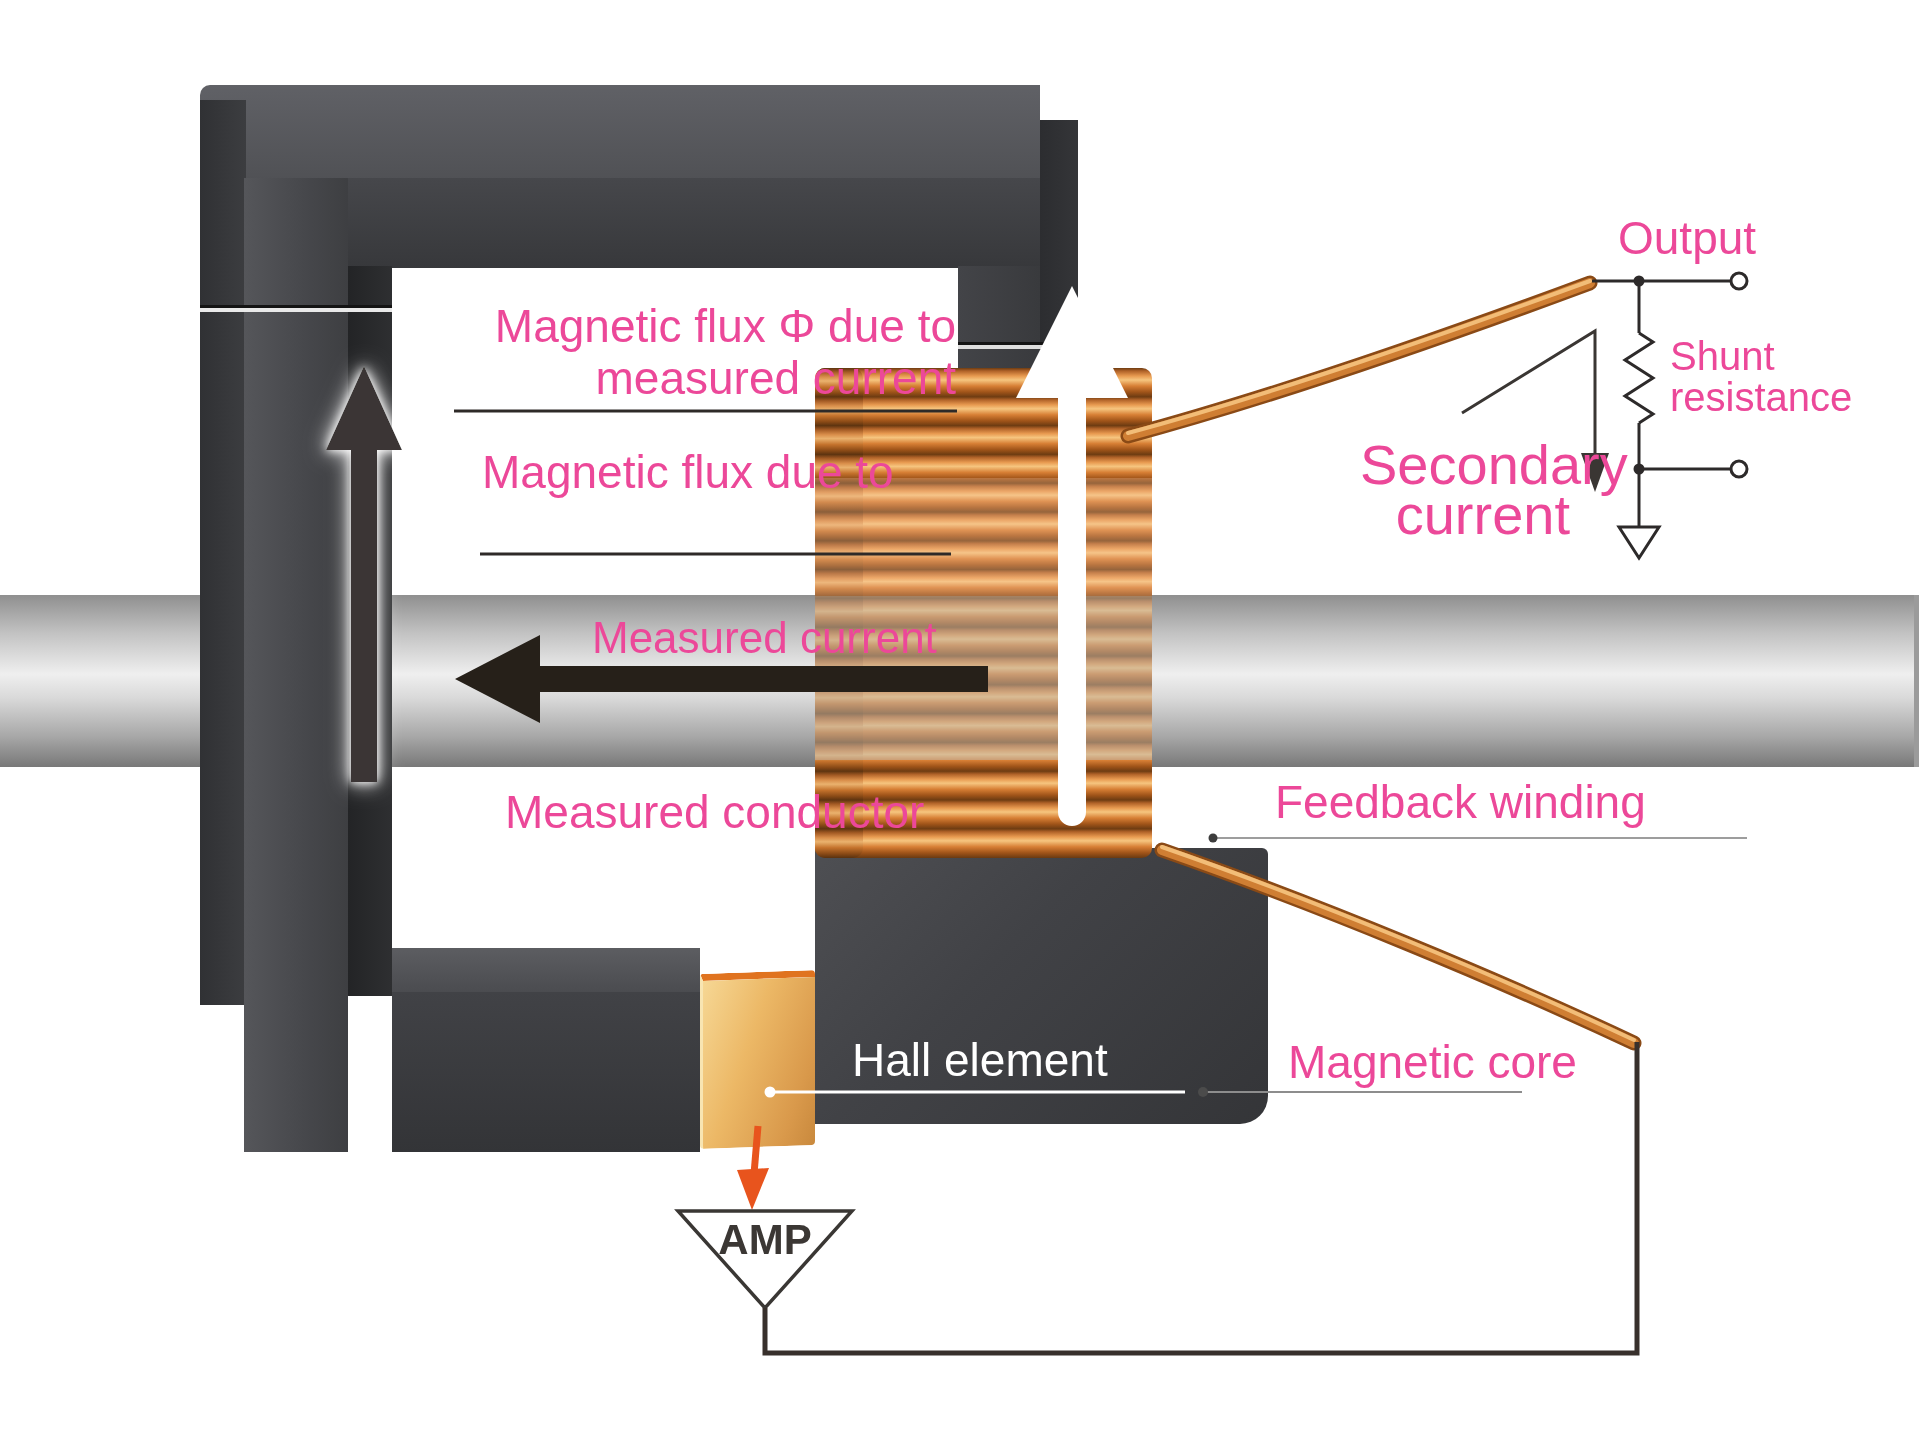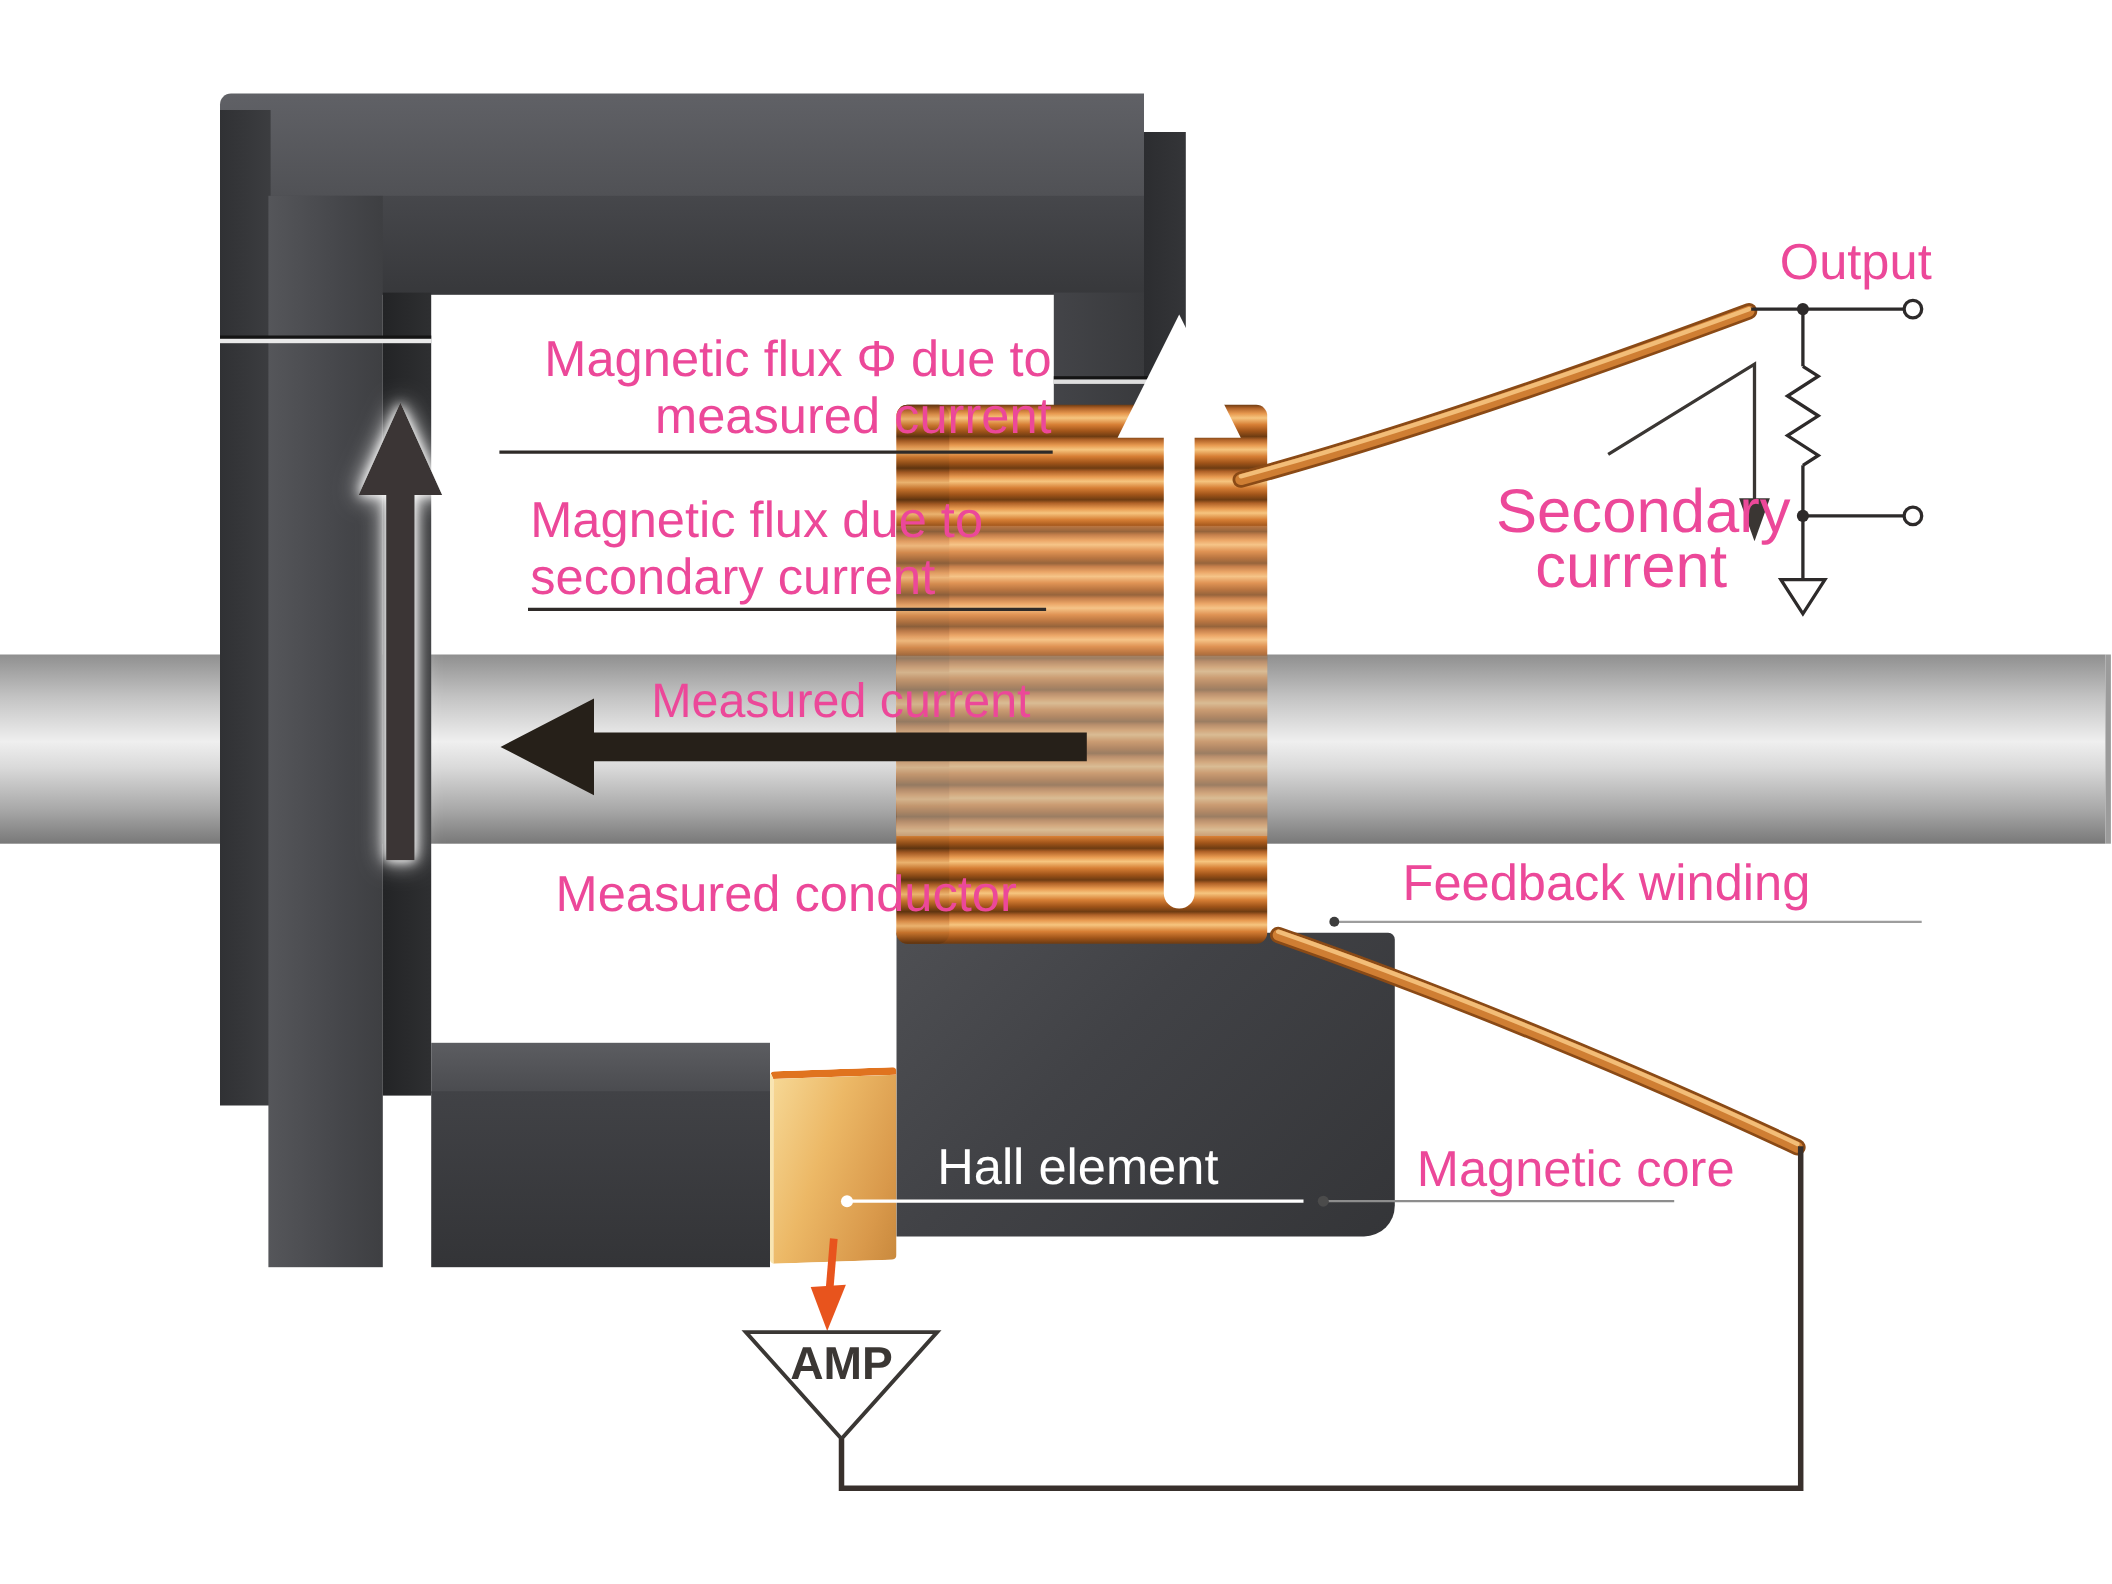--- a/index.html
+++ b/index.html
@@ -162,35 +162,38 @@
     </g>
   </svg>
 
   <div class="lbl z6 block-right" style="left:420px;top:300px;width:536px;">
     <div>Magnetic flux Φ due to</div>
     <div>measured current</div>
   </div>
 
   <div class="lbl z6" style="left:482px;top:446px;">
     <div>Magnetic flux due to</div>
-    <div>secondary current</div>
   </div>
 
   <div class="lbl z6" style="left:592px;top:612px;font-size:44px;">Measured current</div>
 
   <div class="lbl z6" style="left:505px;top:786px;">Measured conductor</div>
 
   <div class="lbl z6 white-text" style="left:852px;top:1034px;">Hall element</div>
 
   <div class="lbl z6" style="left:1288px;top:1036px;">Magnetic core</div>
 
   <div class="lbl z6" style="left:1275px;top:776px;">Feedback winding</div>
 
   <div class="lbl z6" style="left:1618px;top:212px;">Output</div>
 
+  <div class="lbl z6 small" style="left:1670px;top:336px;">
+    <div>Shunt</div>
+    <div>resistance</div>
+  </div>
 
   <div class="lbl z6 mid block-right" style="left:1360px;top:440px;width:210px;">
     <div>Secondary</div>
     <div>current</div>
   </div>
 
   <div class="abs z6 amp-text" style="left:705px;top:1220px;width:120px;position:absolute;">AMP</div>
 
 </div>
 

